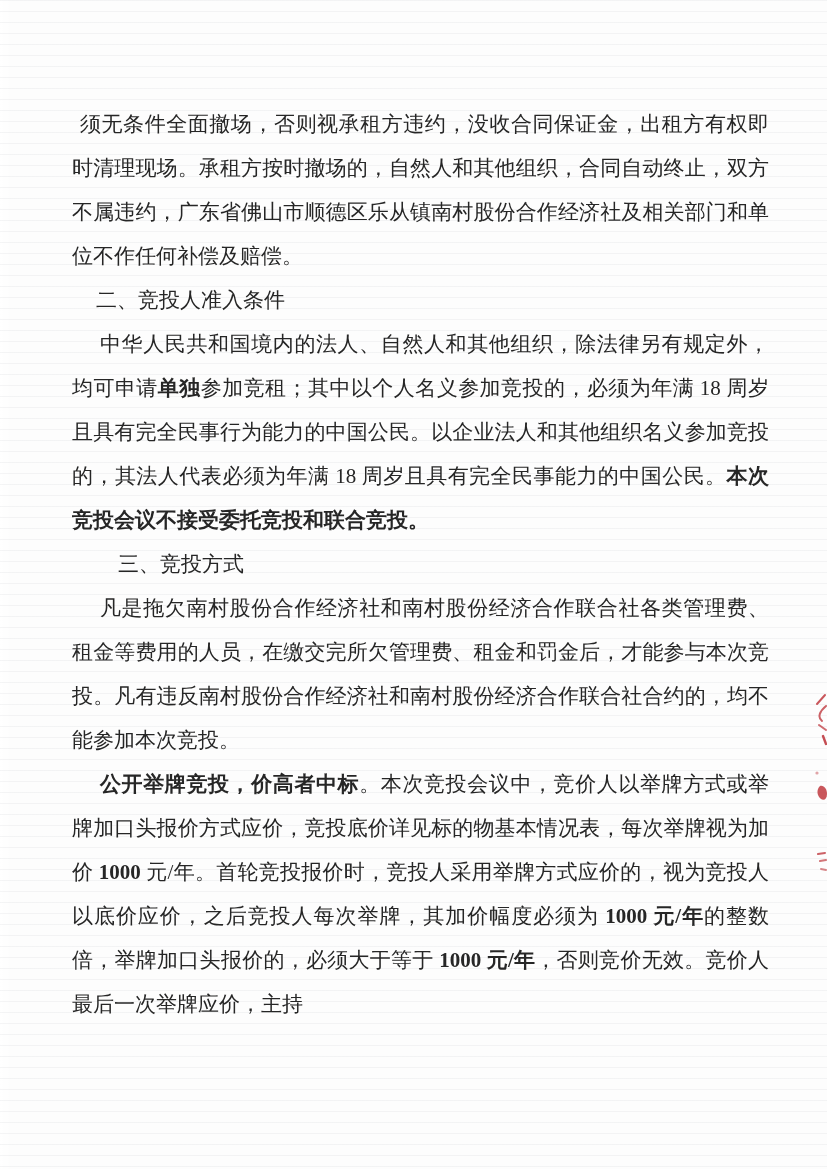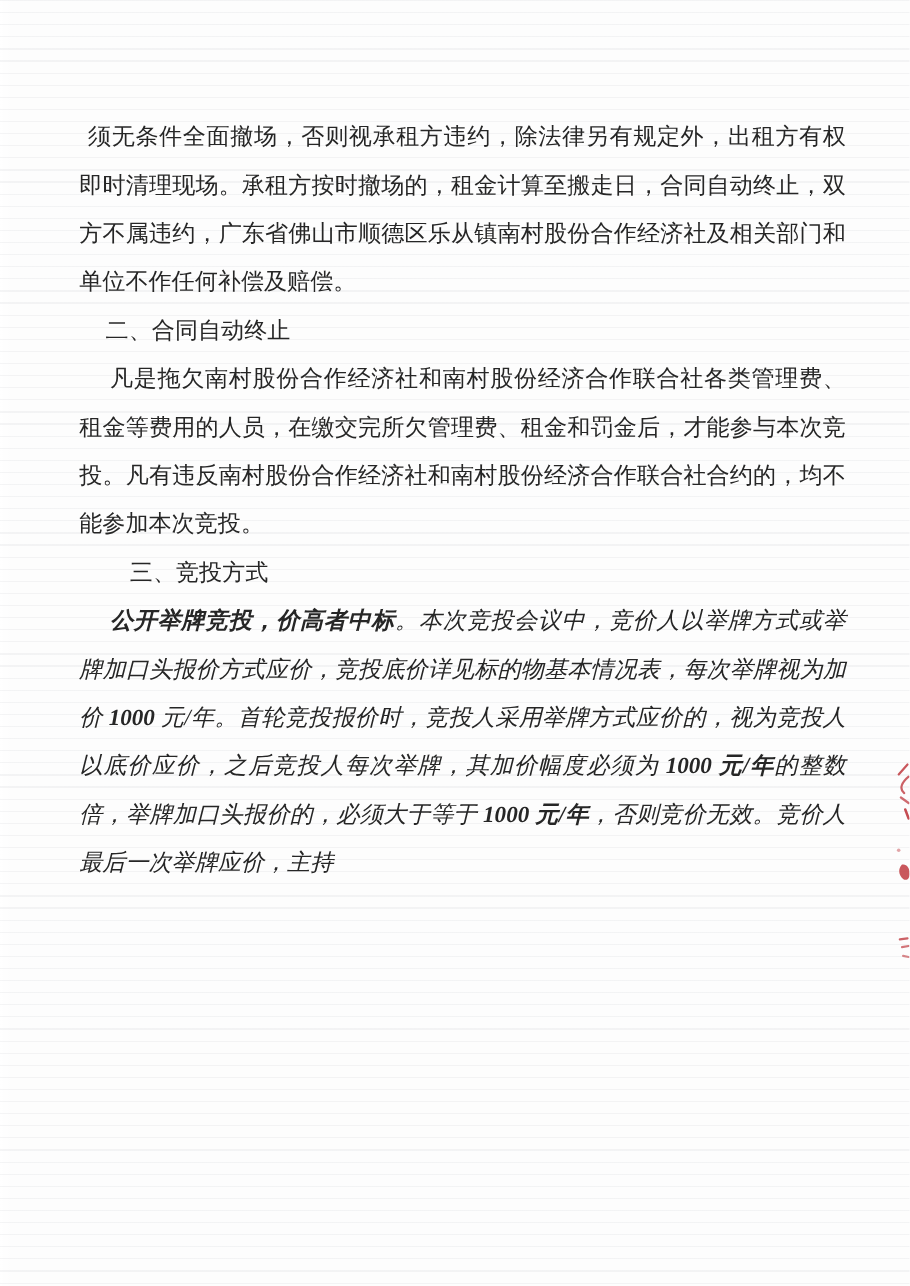--- a/index.html
+++ b/index.html
@@ -47,25 +47,26 @@
   .ink-3 { left: 812px; top: 850px; }
 </style>
 </head>
 <body>
 
 <div class="page">
   <div class="edge-strip"></div>
   <div class="scanlines"></div>
 
   <div class="doc-body">
-      <p style="text-indent: 8px;"><span>须无条件全面撤场，否则视承租方违约，除法律另有规定外，出租方有权即时清理现场。承租方按时撤场的，租金计算至搬走日，合同自动终止，双方不属违约，广东省佛山市顺德区乐从镇南村股份合作经济社及相关部门和单位不作任何补偿及赔偿。</span></p>
-      <p style="text-indent: 24px;"><span>二、合同自动终止</span></p>
+      <p style="text-indent: 8px;"><span>须无条件全面撤场，否则视承租方违约，没收合同保证金，出租方有权即时清理现场。承租方按时撤场的，自然人和其他组织，合同自动终止，双方不属违约，广东省佛山市顺德区乐从镇南村股份合作经济社及相关部门和单位不作任何补偿及赔偿。</span></p>
+      <p style="text-indent: 24px;"><span>二、竞投人准入条件</span></p>
+      <p style="text-indent: 28px;"><span>中华人民共和国境内的法人、自然人和其他组织，除法律另有规定外，均可申请</span><span class="b">单独</span><span>参加竞租；其中以个人名义参加竞投的，必须为年满 18 周岁且具有完全民事行为能力的中国公民。以企业法人和其他组织名义参加竞投的，其法人代表必须为年满 18 周岁且具有完全民事能力的中国公民。</span><span class="b">本次竞投会议不接受委托竞投和联合竞投。</span></p>
+      <p style="text-indent: 46px;"><span>三、竞投方式</span></p>
       <p style="text-indent: 28px;"><span>凡是拖欠南村股份合作经济社和南村股份经济合作联合社各类管理费、租金等费用的人员，在缴交完所欠管理费、租金和罚金后，才能参与本次竞投。凡有违反南村股份合作经济社和南村股份经济合作联合社合约的，均不能参加本次竞投。</span></p>
-      <p style="text-indent: 46px;"><span>三、竞投方式</span></p>
-      <p style="text-indent: 28px; font-style: italic;"><span class="b">公开举牌竞投，价高者中标</span><span>。本次竞投会议中，竞价人以举牌方式或举牌加口头报价方式应价，竞投底价详见标的物基本情况表，每次举牌视为加价 </span><span class="b">1000</span><span> 元/年。首轮竞投报价时，竞投人采用举牌方式应价的，视为竞投人以底价应价，之后竞投人每次举牌，其加价幅度必须为 </span><span class="b">1000 元/年</span><span>的整数倍，举牌加口头报价的，必须大于等于 </span><span class="b">1000 元/年</span><span>，否则竞价无效。竞价人最后一次举牌应价，主持</span></p>
+      <p style="text-indent: 28px;"><span class="b">公开举牌竞投，价高者中标</span><span>。本次竞投会议中，竞价人以举牌方式或举牌加口头报价方式应价，竞投底价详见标的物基本情况表，每次举牌视为加价 </span><span class="b">1000</span><span> 元/年。首轮竞投报价时，竞投人采用举牌方式应价的，视为竞投人以底价应价，之后竞投人每次举牌，其加价幅度必须为 </span><span class="b">1000 元/年</span><span>的整数倍，举牌加口头报价的，必须大于等于 </span><span class="b">1000 元/年</span><span>，否则竞价无效。竞价人最后一次举牌应价，主持</span></p>
     </div>
 
   <div class="ink ink-1">
     <svg width="22" height="62" viewBox="0 0 22 62" fill="none">
       <path d="M20 3 L12 12" stroke="currentColor" stroke-width="2" stroke-linecap="round" opacity="0.85"></path>
       <path d="M21 14 C15 19, 12 25, 17 29" stroke="currentColor" stroke-width="2" stroke-linecap="round" opacity="0.8"></path>
       <path d="M14 33 L21 38" stroke="currentColor" stroke-width="2" stroke-linecap="round" opacity="0.75"></path>
       <path d="M18 44 L21 52" stroke="currentColor" stroke-width="2.4" stroke-linecap="round" opacity="0.9"></path>
     </svg>
   </div>

